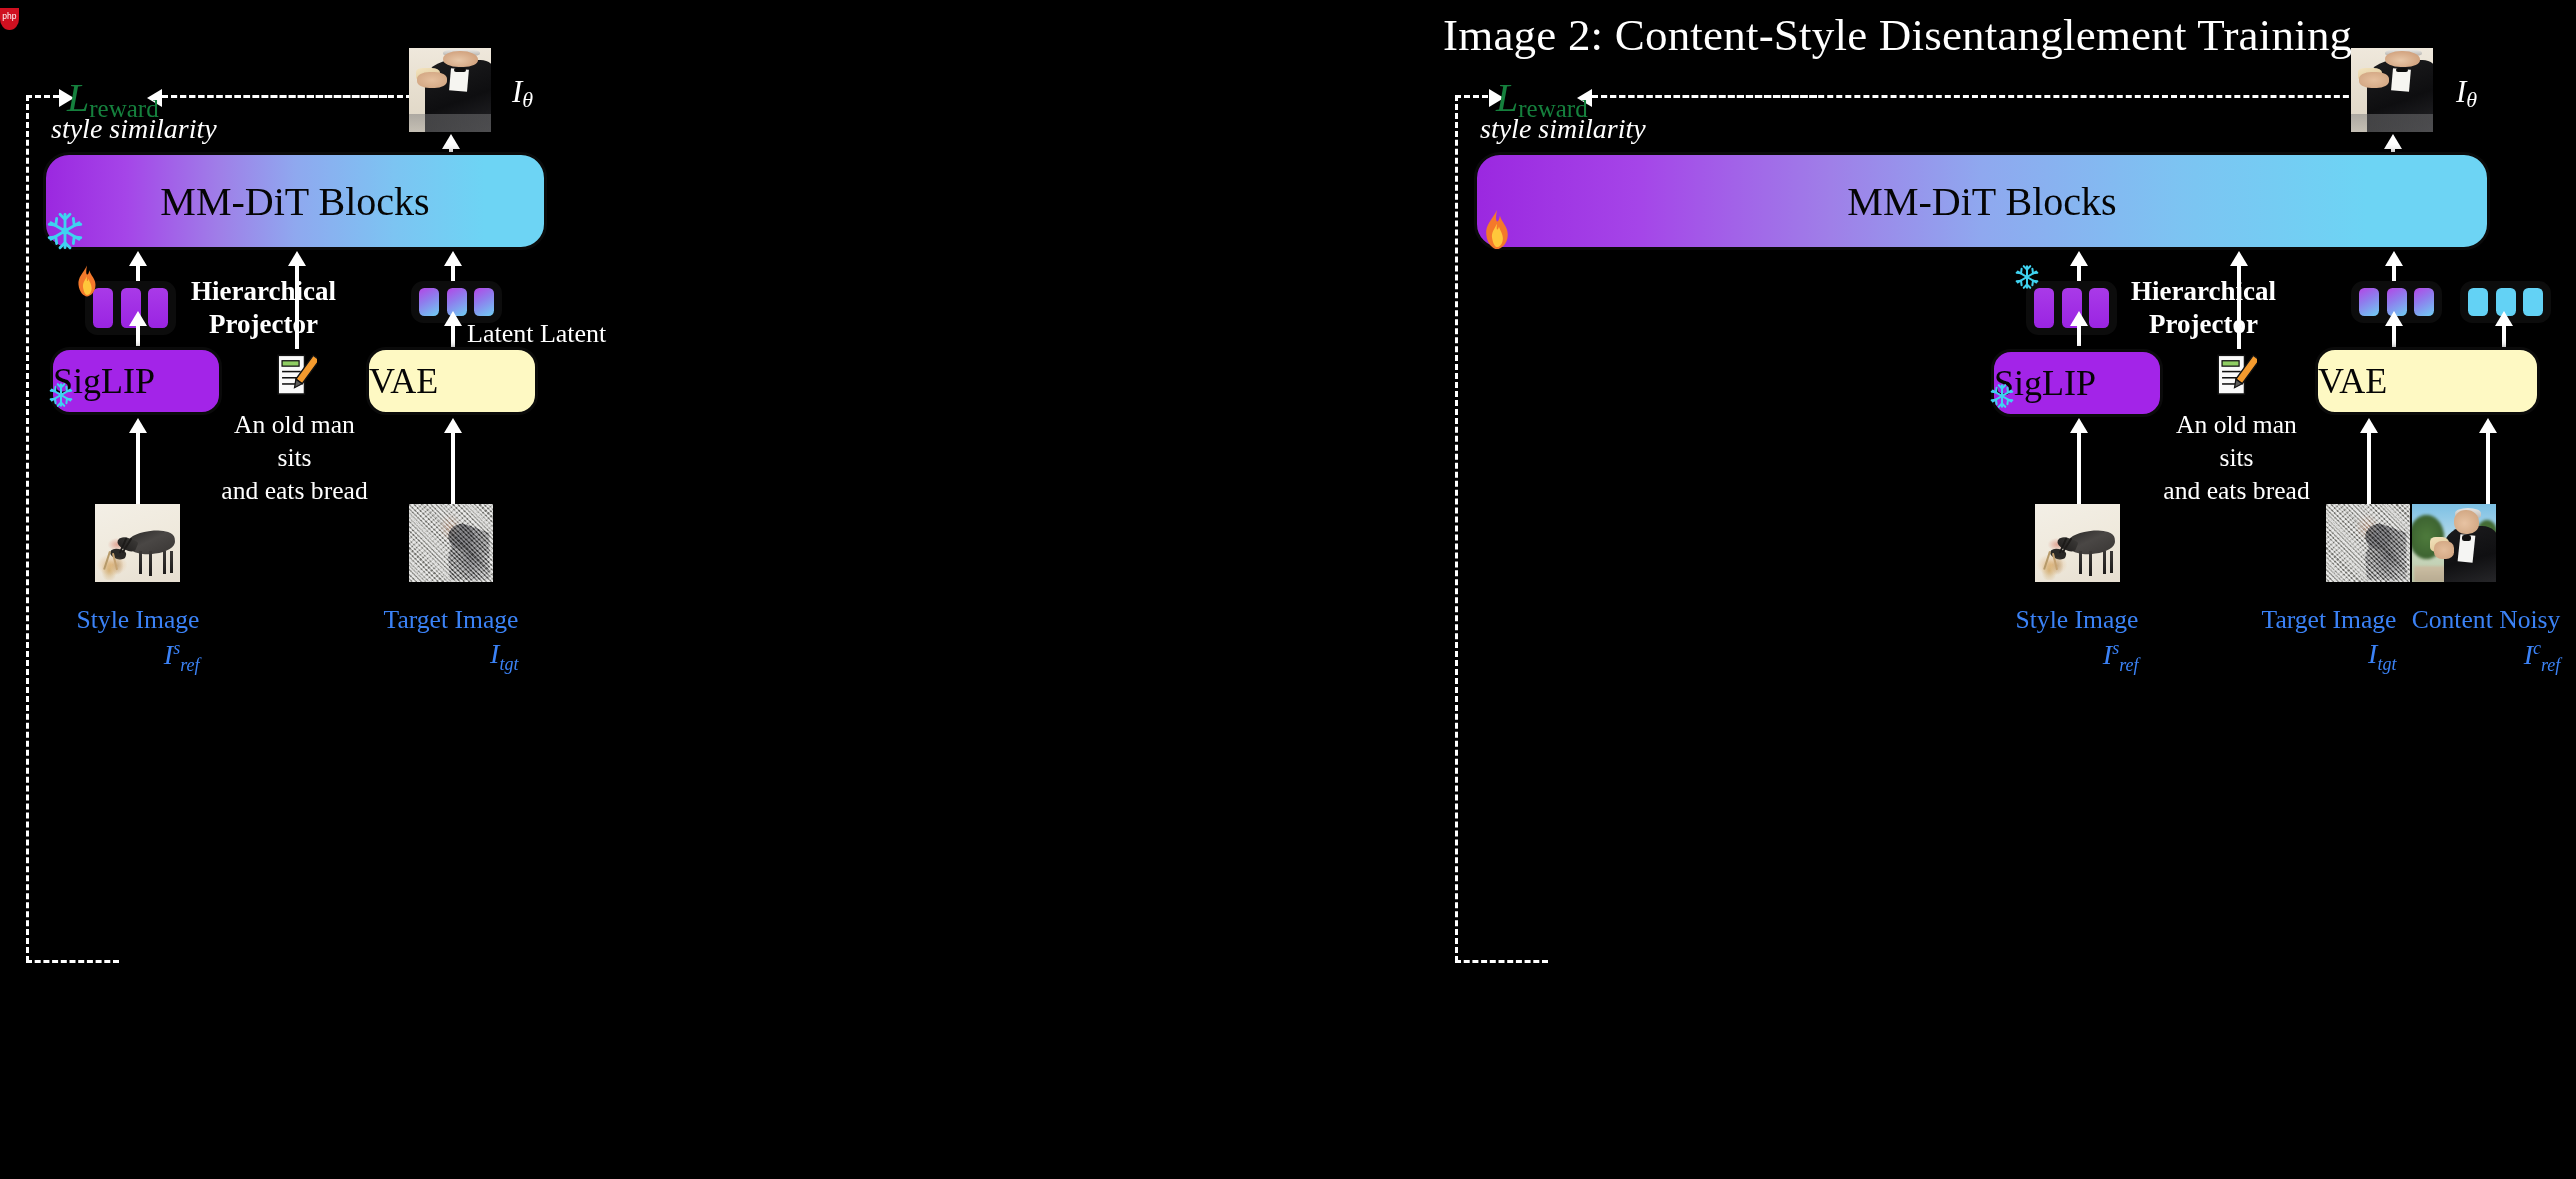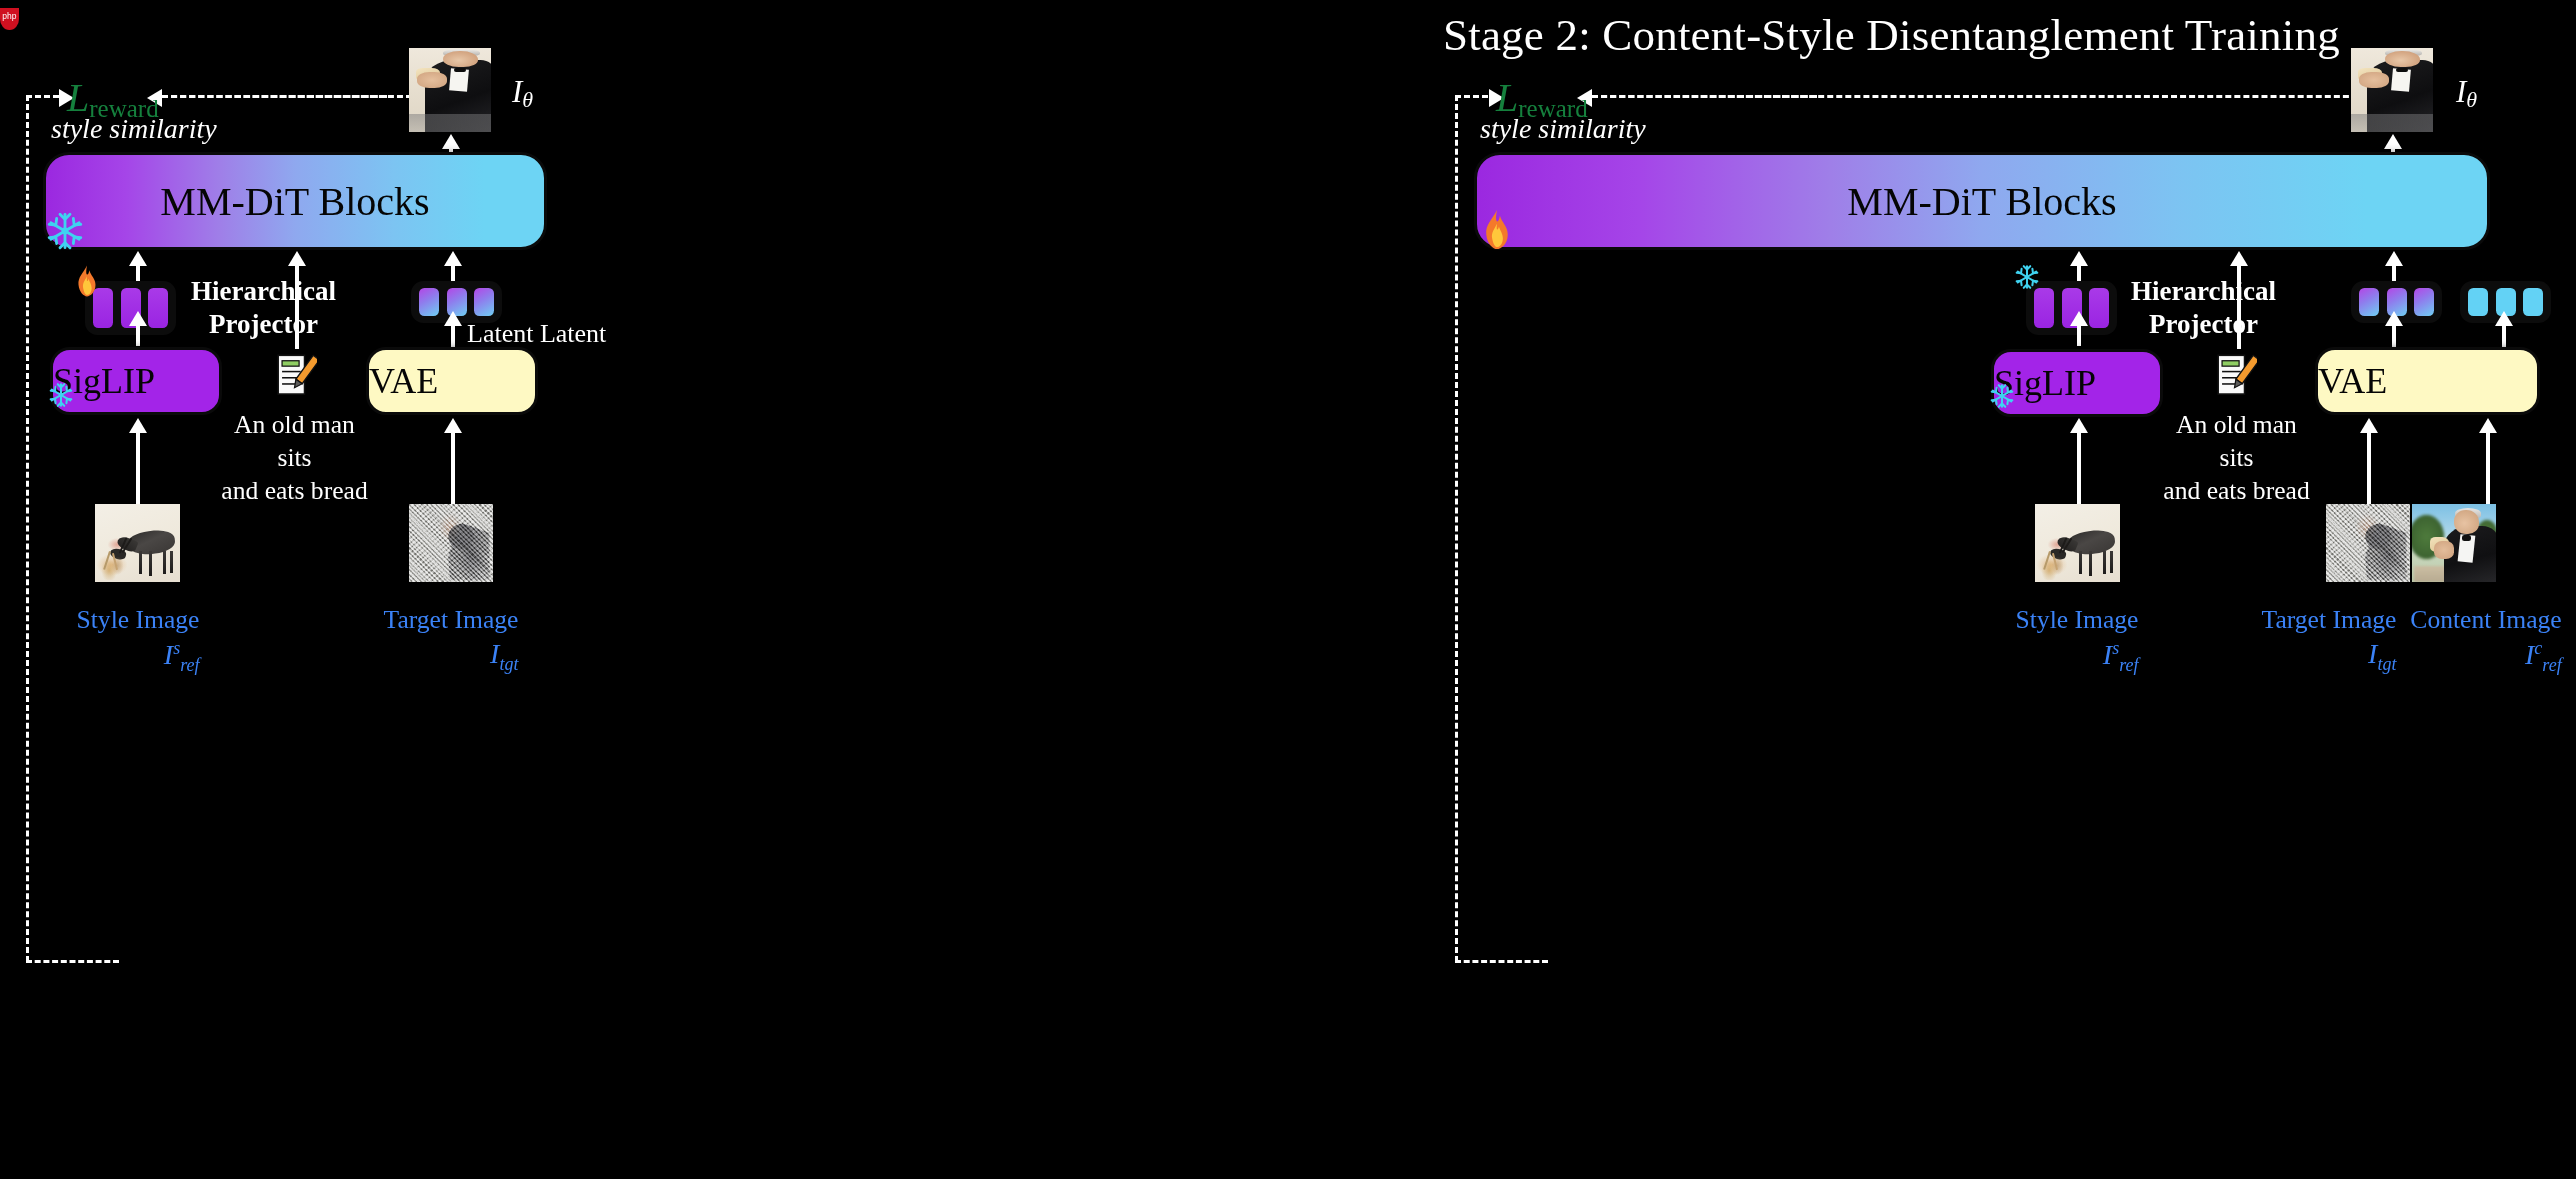--- a/index.html
+++ b/index.html
@@ -490,21 +490,21 @@
     <div class="imgcap" style="left:451px; top:605px; transform:translateX(-50%);">
       <span>Target Image</span>
       <span class="sym">
         <span>I</span><sub>tgt</sub>
       </span>
     </div>
   </div>
 
   <div class="stage" id="stage2">
 
-    <div class="stage-title" style="left:155px; top:9.3px;">Stage 2: Content-Style Disentanglement Training</div>
+    <div class="stage-title" style="left:155px; top:9.3px;">Image 2: Content-Style Disentanglement Training</div>
 
     <div class="dash-v" style="left:167px; top:95px; height:867px;"></div>
     <div class="dash-h arrow-right" style="left:167px; top:95px; width:33px;"></div>
     <div class="dash-h arrow-left" style="left:304px; top:95px; width:225px;"></div>
     <div class="dash-h" style="left:304px; top:95px; width:775px;"></div>
     <div class="dash-h" style="left:167px; top:960px; width:93px;"></div>
 
     <div class="loss-label" style="left:208px; top:74px;">
       <span class="cal">L</span><span class="sub">reward</span>
     </div>
@@ -660,21 +660,21 @@
         <span>I</span><sup>s</sup><sub>ref</sub>
       </span>
     </div>
     <div class="imgcap" style="left:1041px; top:605px; transform:translateX(-50%);">
       <span>Target Image</span>
       <span class="sym">
         <span>I</span><sub>tgt</sub>
       </span>
     </div>
     <div class="imgcap" style="left:1198px; top:605px; transform:translateX(-50%);">
-      <span>Content Image</span>
+      <span>Content Noisy</span>
       <span class="sym">
         <span>I</span><sup>c</sup><sub>ref</sub>
       </span>
     </div>
   </div>
 
 </div>
 
 
 </body></html>

